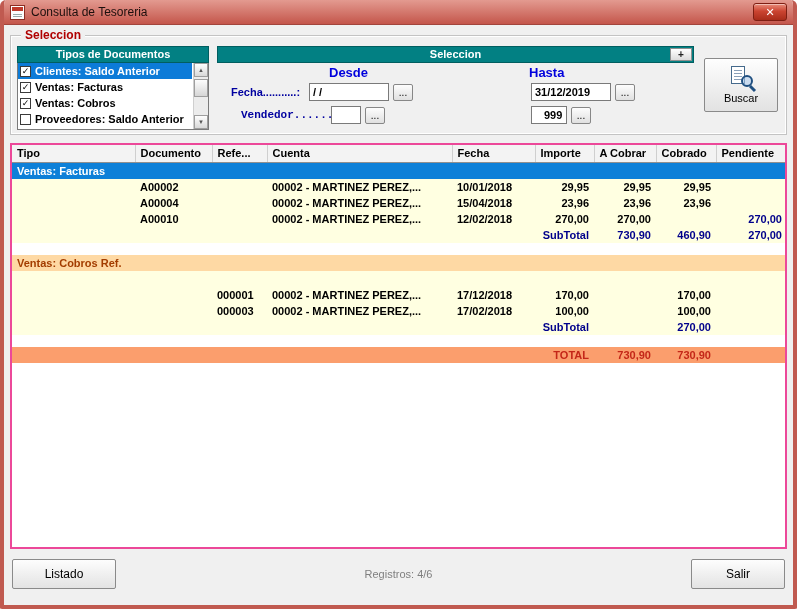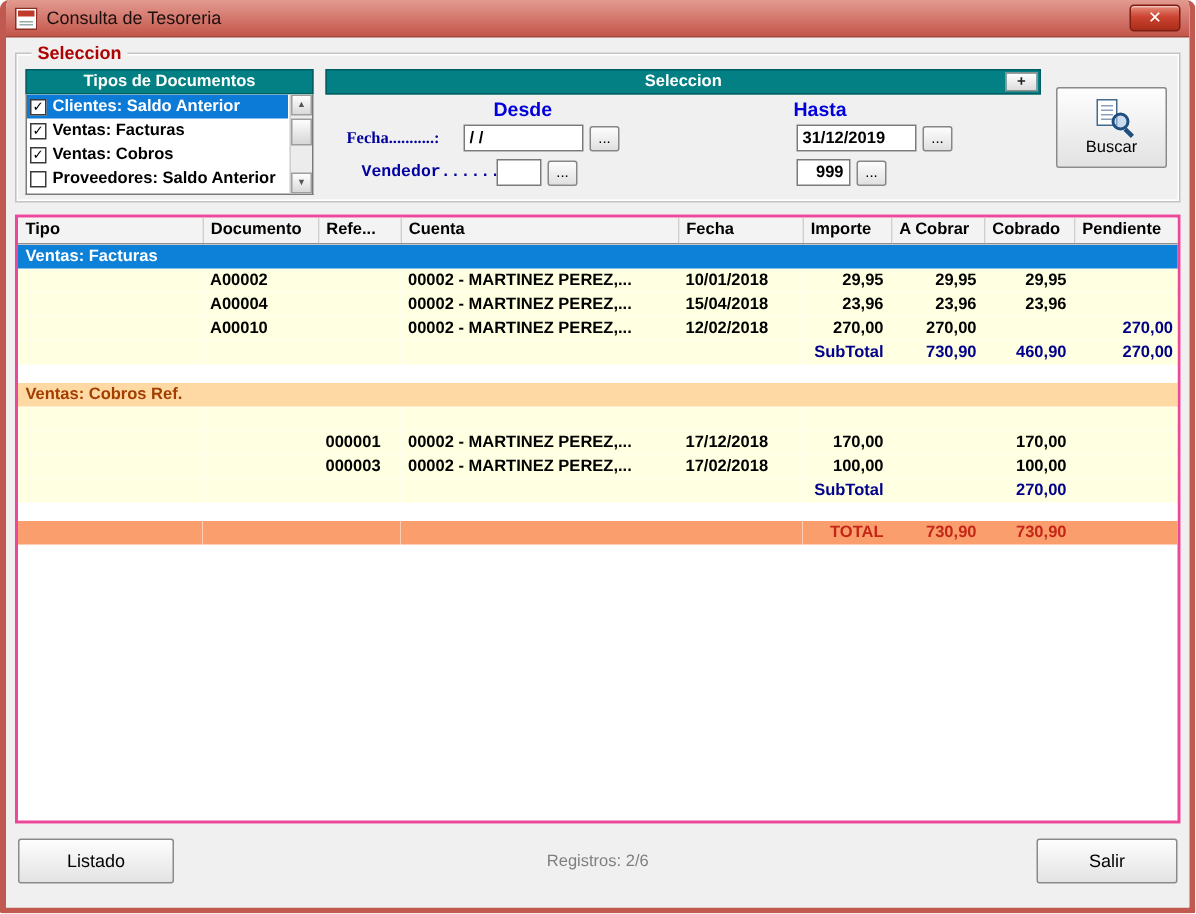--- a/index.html
+++ b/index.html
@@ -47,21 +47,21 @@
 
   .criteria-panel{flex:1;margin-left:8px;display:flex;flex-direction:column;}
   .criteria-bar{position:relative;}
   .plus-btn{position:absolute;right:1px;top:1px;width:22px;height:13px;background:linear-gradient(#ffffff,#dcdcdc);
     border:1px solid #8f8f8f;color:#222;font-size:10px;line-height:11px;text-align:center;font-weight:700;cursor:pointer;}
   .criteria-body{flex:1;position:relative;font-size:11px;}
   .hdr-lbl{position:absolute;color:var(--blue,#0000dd);font-weight:700;font-size:13px;}
   .hdr-desde{left:112px;top:2px;}
   .hdr-hasta{left:312px;top:2px;}
   .fld-label{position:absolute;color:#0000a0;font-weight:700;font-size:11px;}
-  .lbl-fecha{left:14px;top:23px;font-family:Liberation Serif, serif;}
+  .lbl-fecha{left:14px;top:23px;}
   .lbl-vendedor{left:24px;top:46px;font-family:Liberation Mono, monospace;}
   .txt{position:absolute;height:18px;border:1px solid #7a7a7a;background:#fff;font-size:11px;font-weight:700;
     padding:0 3px;font-family:inherit;color:#000;}
   .inp-fecha-desde{left:92px;top:20px;width:80px;}
   .inp-fecha-hasta{left:314px;top:20px;width:80px;}
   .inp-vendedor-desde{left:114px;top:43px;width:30px;}
   .inp-vendedor-hasta{left:314px;top:43px;width:36px;padding-left:12px;}
   .dots{position:absolute;width:20px;height:17px;background:linear-gradient(#fdfdfd,#e0e0e0);border:1px solid #878787;
     font-size:10px;line-height:10px;text-align:center;border-radius:2px;cursor:pointer;font-family:inherit;padding:0;}
   .btn-fd{left:176px;top:21px;}
@@ -323,19 +323,19 @@
               <td class="cell-importe al-r">TOTAL</td>
               <td class="cell-a_cobrar al-r">730,90</td>
               <td class="cell-cobrado al-r">730,90</td>
               <td class="cell-pendiente al-r"></td>
             </tr>
           </tbody>
       </table>
     </div>
 
     <div class="footer">
-      <span class="registros">Registros: 2/6</span>
+      <span class="registros">Registros: 4/6</span>
       <button class="btn listado-btn">Listado</button>
       <button class="btn salir-btn">Salir</button>
     </div>
 
   </div>
 </div>
 
 </body></html>

